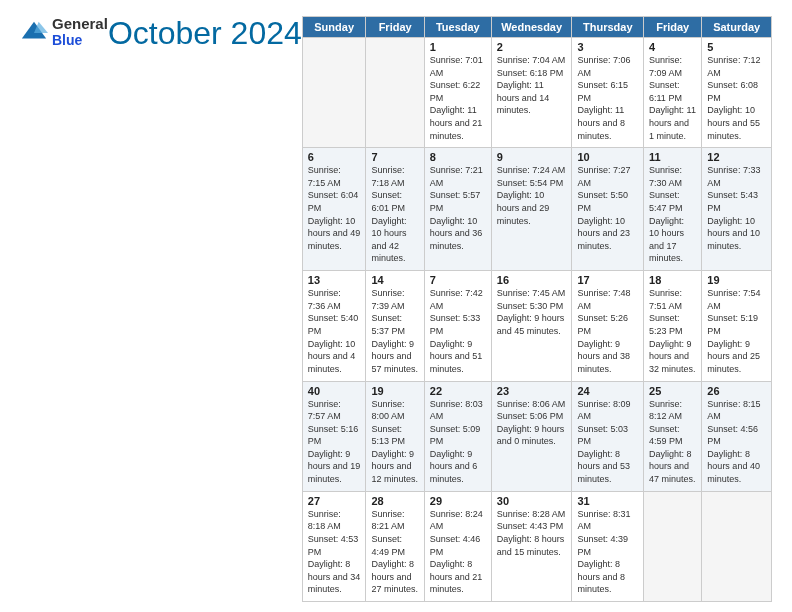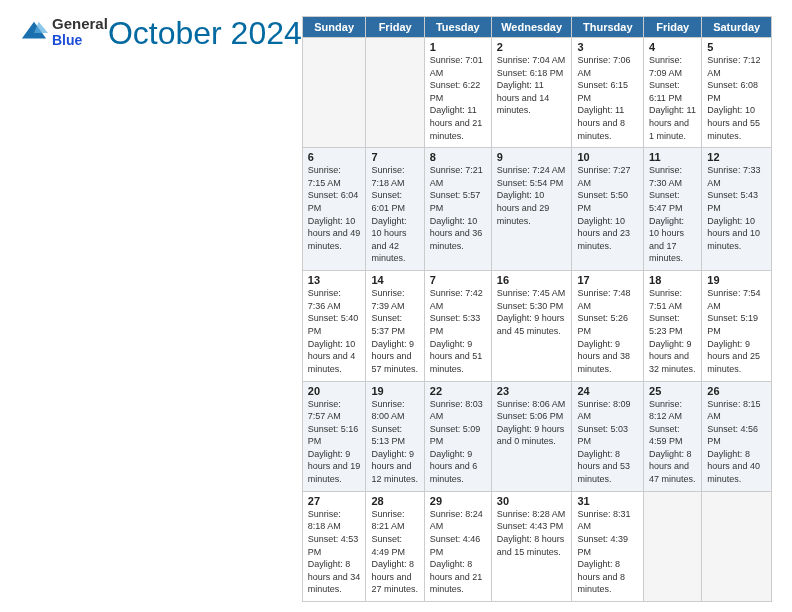--- a/index.html
+++ b/index.html
@@ -215,21 +215,21 @@
             <span class="day-num">18</span>
             <div class="day-info">Sunrise: 7:51 AM<br>Sunset: 5:23 PM<br>Daylight: 9 hours and 32 minutes.</div>
           </td>
           <td>
             <span class="day-num">19</span>
             <div class="day-info">Sunrise: 7:54 AM<br>Sunset: 5:19 PM<br>Daylight: 9 hours and 25 minutes.</div>
           </td>
         </tr>
         <tr>
           <td>
-            <span class="day-num">20</span>
+            <span class="day-num">40</span>
             <div class="day-info">Sunrise: 7:57 AM<br>Sunset: 5:16 PM<br>Daylight: 9 hours and 19 minutes.</div>
           </td>
           <td>
             <span class="day-num">19</span>
             <div class="day-info">Sunrise: 8:00 AM<br>Sunset: 5:13 PM<br>Daylight: 9 hours and 12 minutes.</div>
           </td>
           <td>
             <span class="day-num">22</span>
             <div class="day-info">Sunrise: 8:03 AM<br>Sunset: 5:09 PM<br>Daylight: 9 hours and 6 minutes.</div>
           </td>

